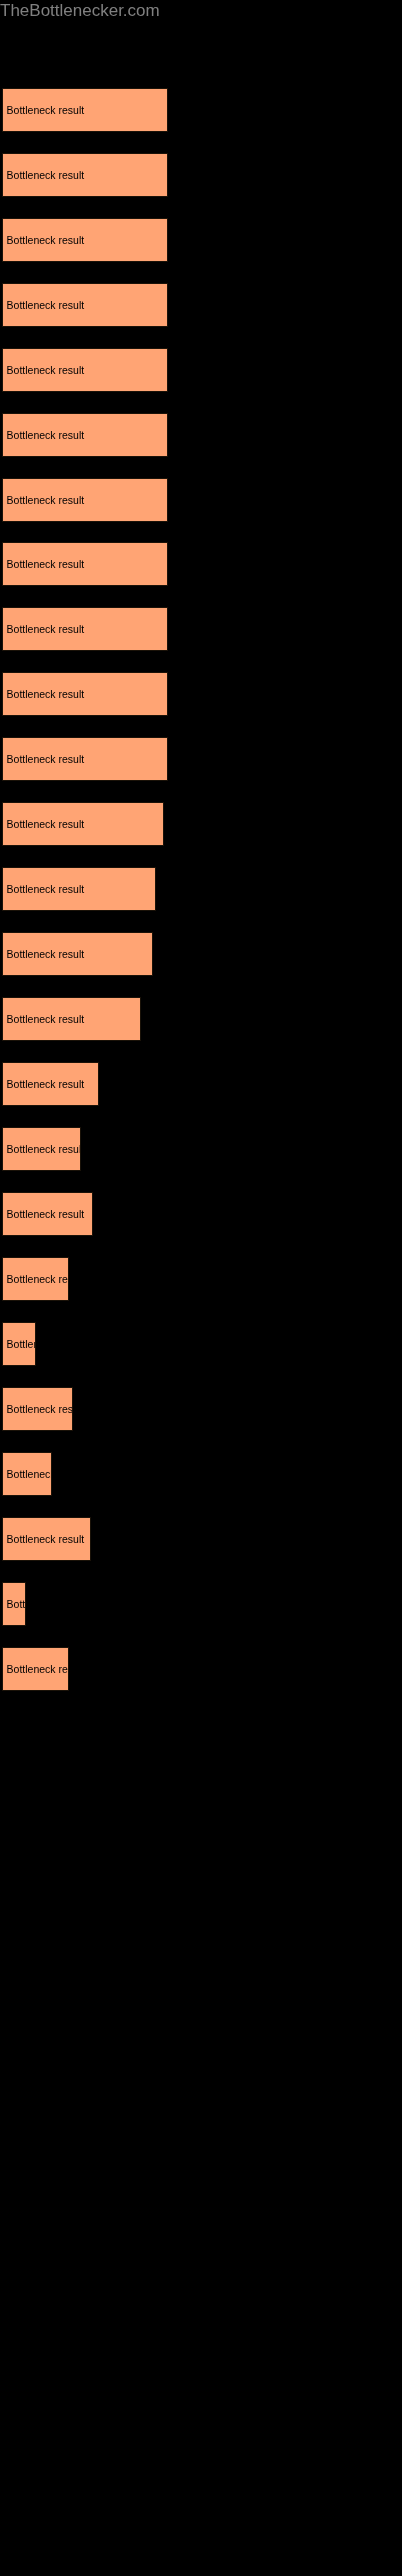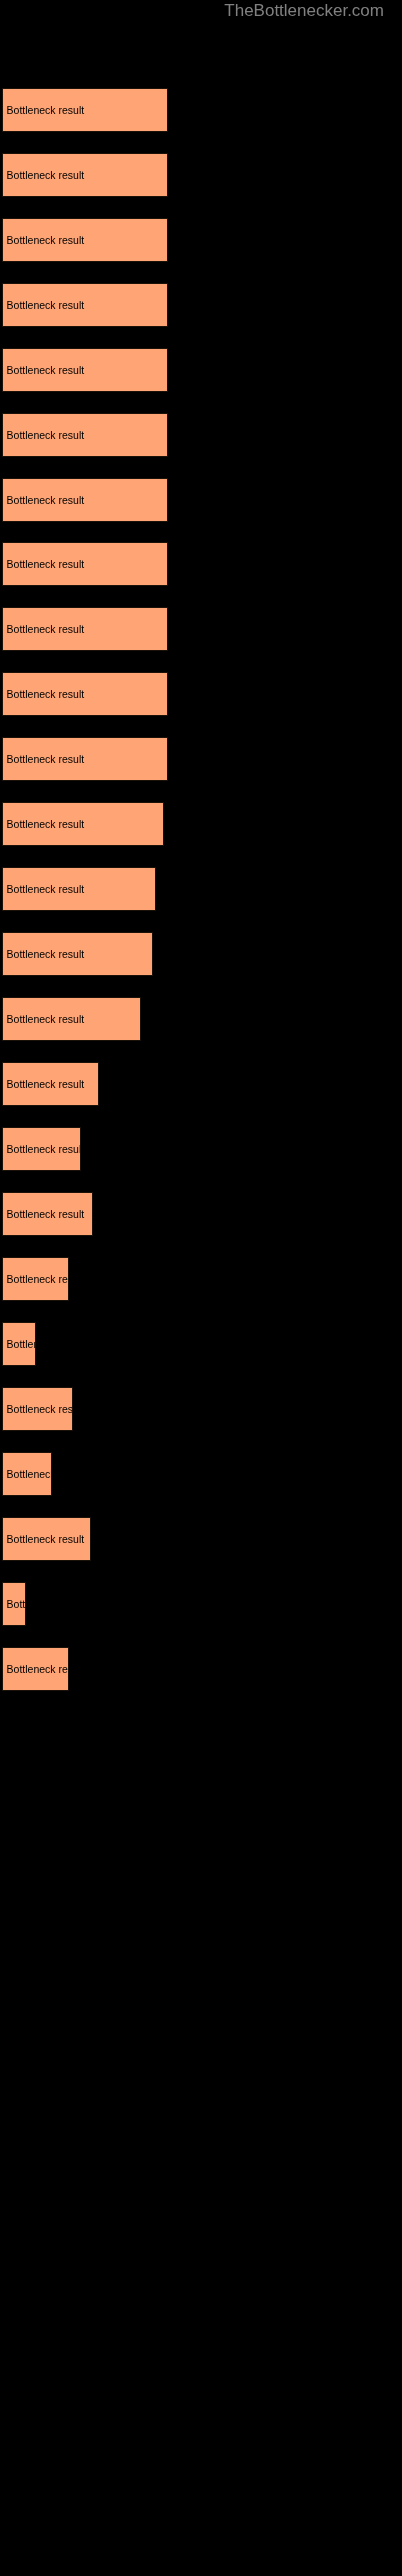--- a/index.html
+++ b/index.html
@@ -13,22 +13,21 @@
     position: relative;
     font-family: "Liberation Sans", sans-serif;
     overflow: hidden;
   }
 
   .watermark {
     position: absolute;
     top: 0px;
     left: 0;
     width: 403px;
-    text-align: right;
-    padding-right: 19px;
+    padding-right: 10px;
     box-sizing: border-box;
     color: #808080;
     font-size: 17px;
     font-family: "Liberation Sans", sans-serif;
     letter-spacing: 0px;
     line-height: 21px;
     white-space: nowrap;
   }
 
   .plot {

